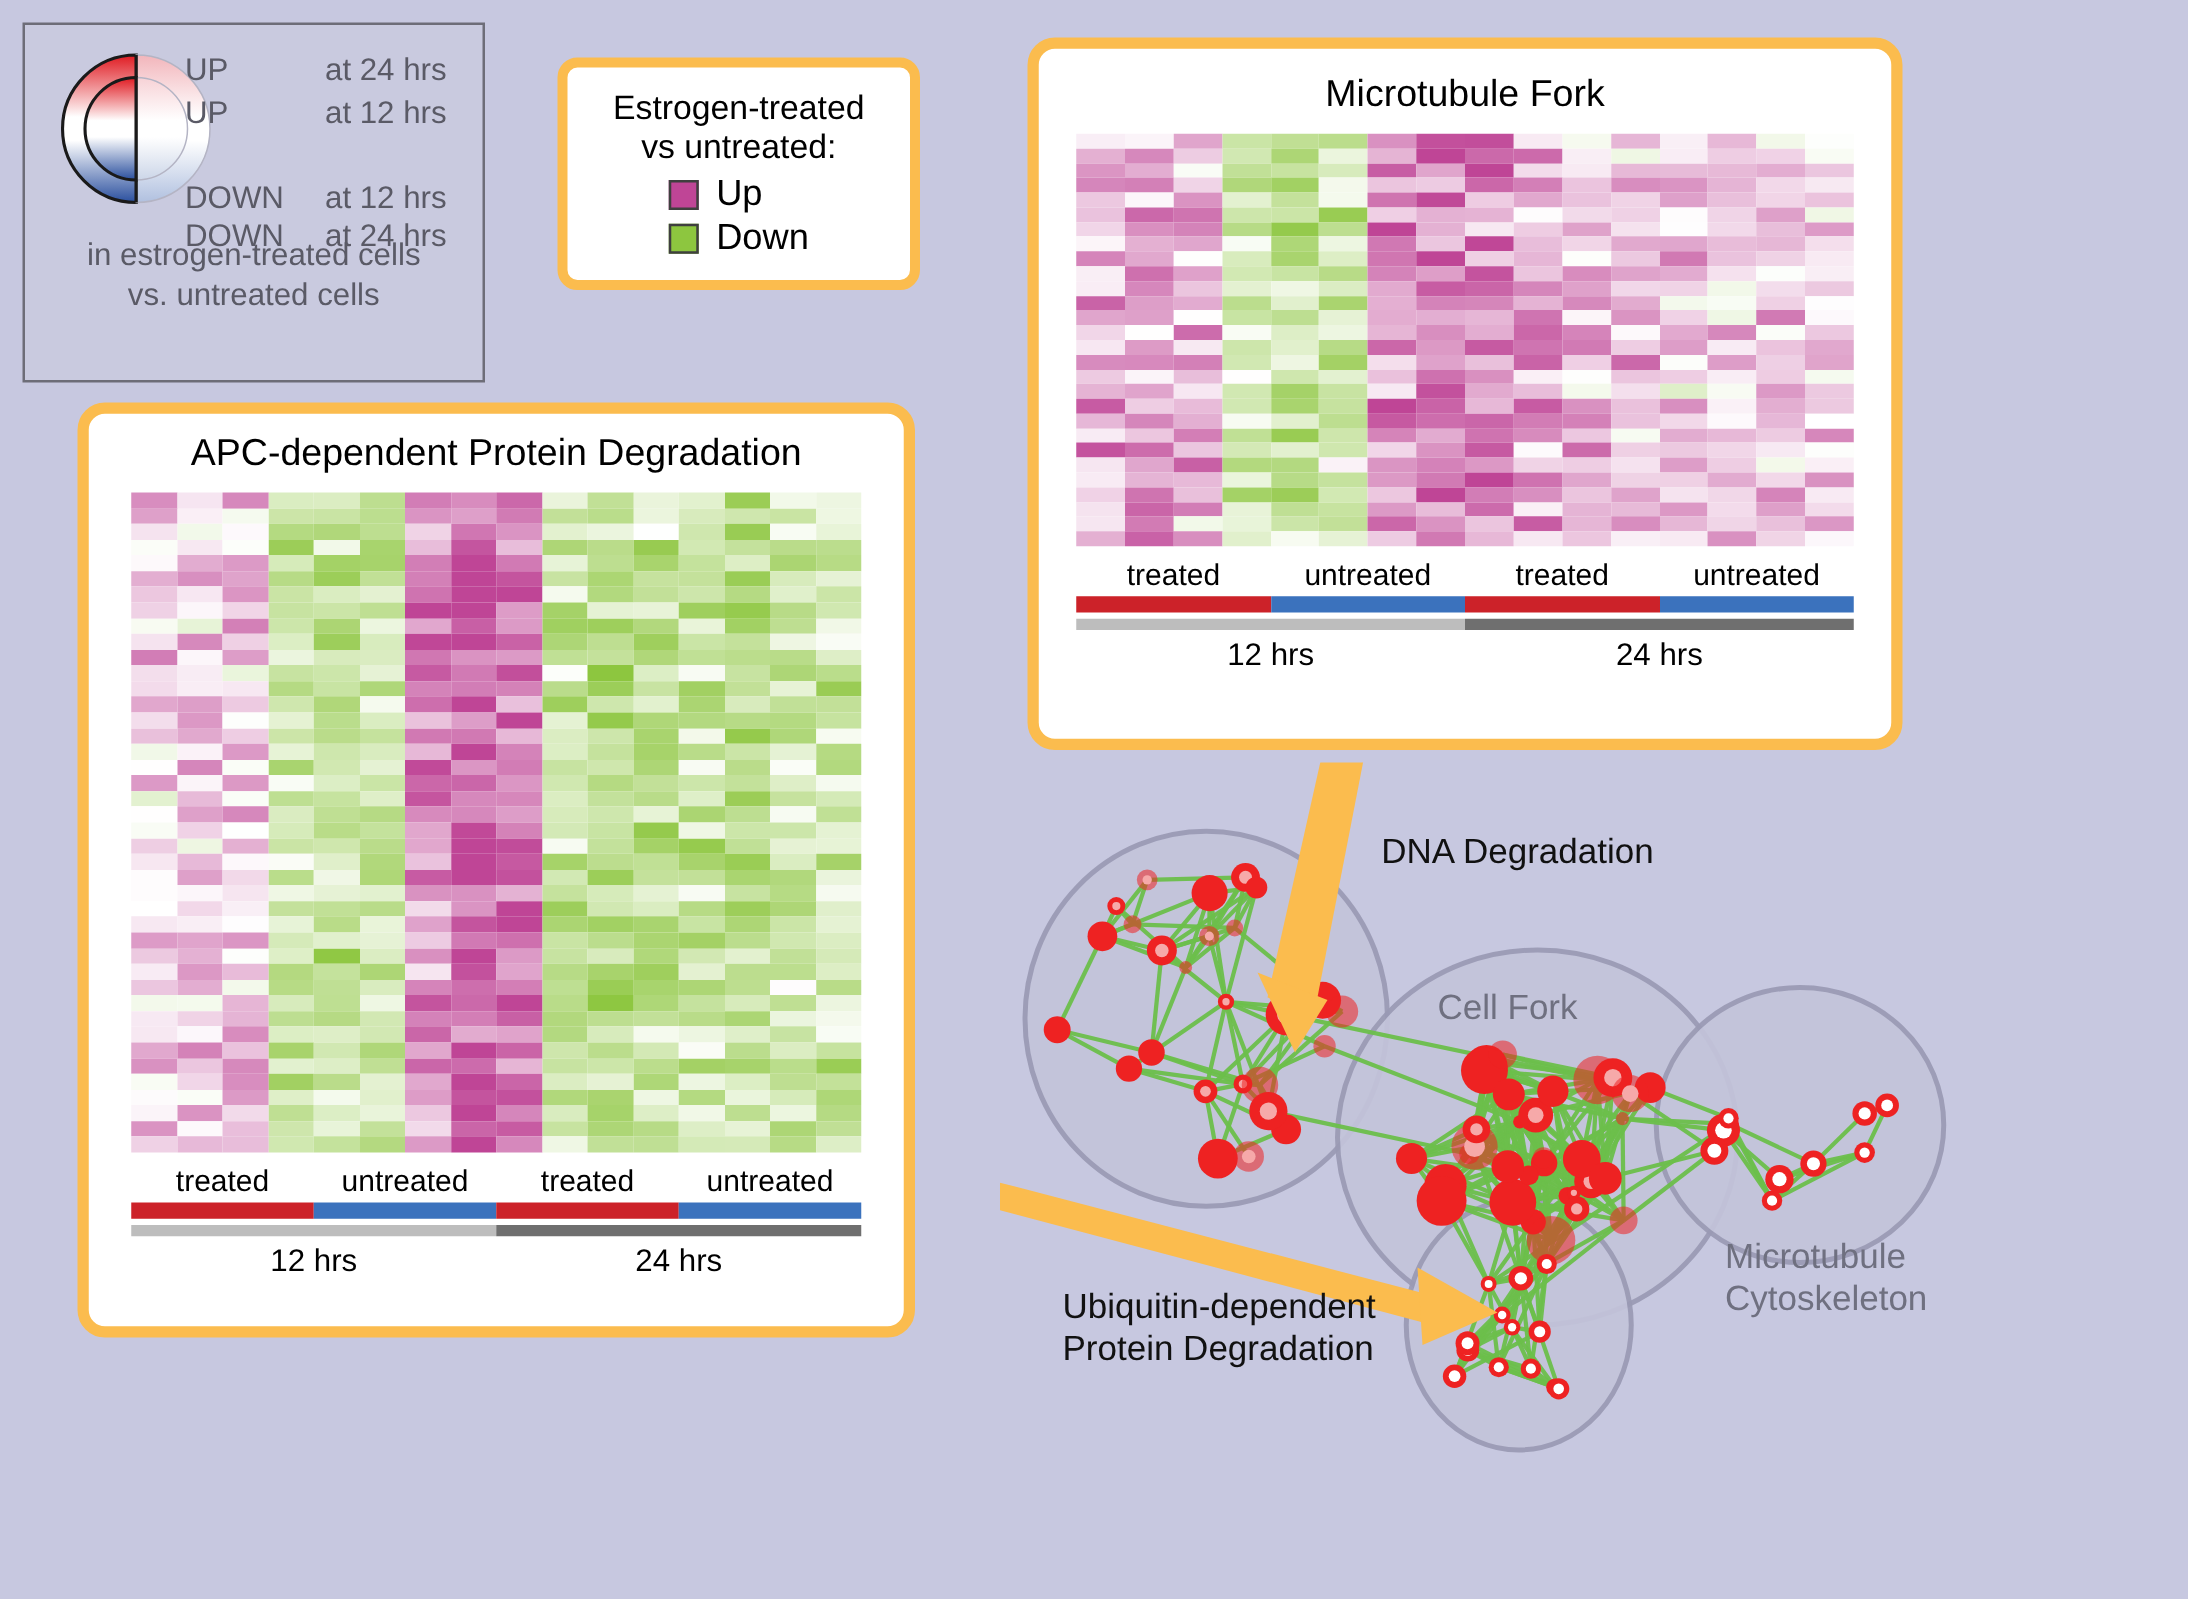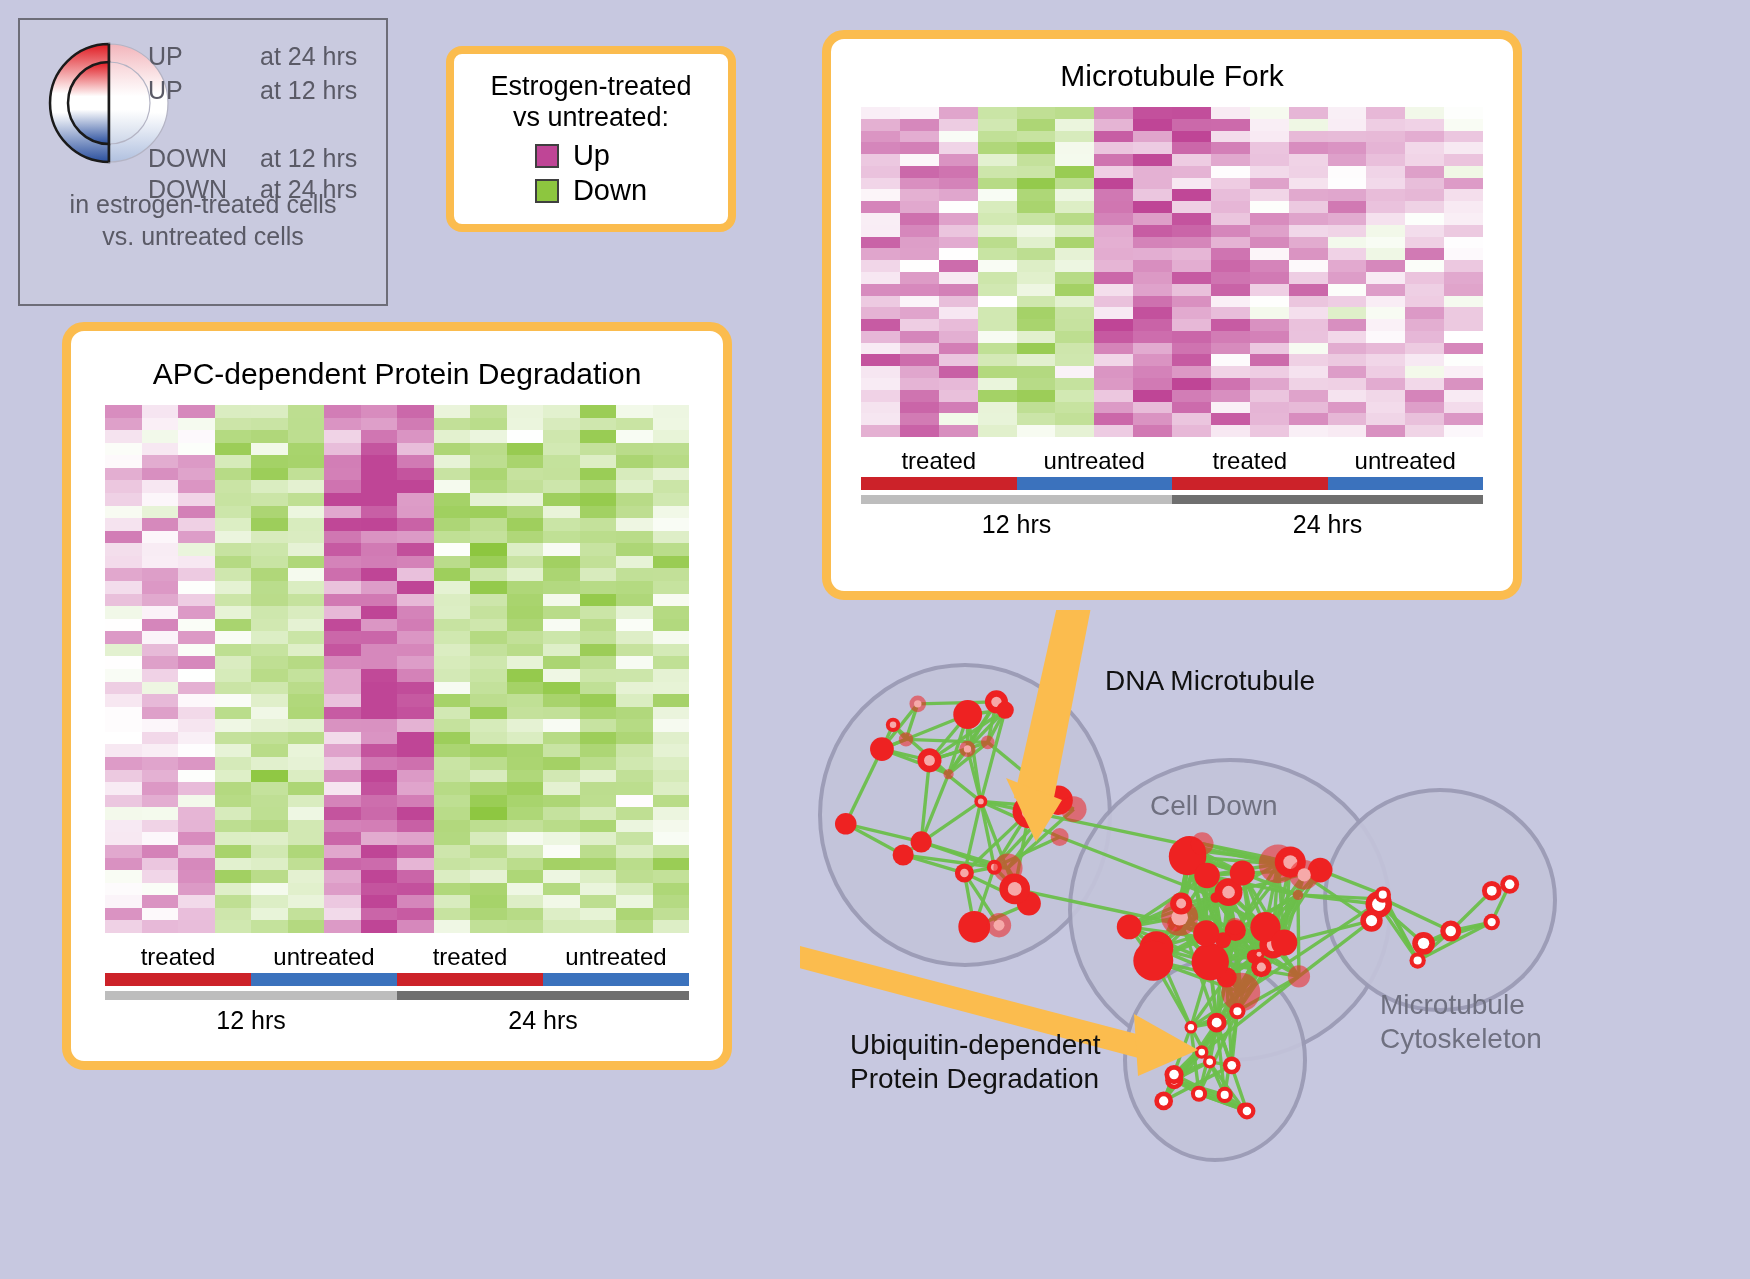--- a/index.html
+++ b/index.html
@@ -624,21 +624,21 @@
       <div style="flex: 1 1 0%; background: rgb(189, 189, 189);"></div>
       <div style="flex: 1 1 0%; background: rgb(111, 111, 111);"></div>
     </div>
   <div class="time-labels" style="margin:6px 30px 0 30px;">
     <span>12 hrs</span>
     <span>24 hrs</span>
   </div>
 </div>
 
 <div class="abs panel" id="panel-apc">
-  <div class="panel-title" style="margin-top:26px;">APC-dependent Protein Degradation</div>
+  <div class="panel-title" style="margin-top:15px;">APC-dependent Protein Degradation</div>
   <div id="hm-apc" class="hm" style="margin: 14px 34px 0px; height: 528px; grid-template-columns: repeat(16, 1fr); grid-template-rows: repeat(42, 1fr);">
       <div style="background: rgb(216, 141, 191);"></div>
       <div style="background: rgb(246, 229, 241);"></div>
       <div style="background: rgb(214, 136, 188);"></div>
       <div style="background: rgb(218, 237, 193);"></div>
       <div style="background: rgb(219, 237, 194);"></div>
       <div style="background: rgb(189, 222, 144);"></div>
       <div style="background: rgb(210, 125, 182);"></div>
       <div style="background: rgb(216, 140, 190);"></div>
       <div style="background: rgb(203, 104, 170);"></div>
@@ -1799,22 +1799,22 @@
       <circle cx="437.3934006989926" cy="401.1918934100394" r="4.038917064666748" fill="#ffffff"></circle>
       <circle cx="409.66775121849315" cy="451.81994839570274" r="6.640750035643578" fill="#ee2222"></circle>
       <circle cx="409.66775121849315" cy="451.81994839570274" r="3.320375017821789" fill="#ffffff"></circle>
       <circle cx="446.95435988360543" cy="501.08701408071136" r="8.49298906326294" fill="#ee2222"></circle>
       <circle cx="446.95435988360543" cy="501.08701408071136" r="4.24649453163147" fill="#ffffff"></circle>
       <path d="M 258 -8 L 292 -8 L 252 198 L 214 188 Z" fill="#fbbc4e"></path>
       <path d="M 206 168 L 262 190 L 236 232 Z" fill="#fbbc4e"></path>
       <path d="M -106 330 L -100 310 L 352 428 L 346 450 Z" fill="#fbbc4e"></path>
       <path d="M 334 404 L 398 440 L 338 466 Z" fill="#fbbc4e"></path>
     </svg>
-  <div class="net-label" id="lbl-dna-metabolism">DNA Microtubule</div>
-  <div class="net-label" id="lbl-cell-cycle">Cell Down</div>
+  <div class="net-label" id="lbl-dna-metabolism">DNA Degradation</div>
+  <div class="net-label" id="lbl-cell-cycle">Cell Fork</div>
   <div class="net-label" id="lbl-ubiquitin">
     <div>Ubiquitin-dependent</div>
     <div>Protein Degradation</div>
   </div>
   <div class="net-label" id="lbl-microtubule">
     <div>Microtubule</div>
     <div>Cytoskeleton</div>
   </div>
 </div>
 

